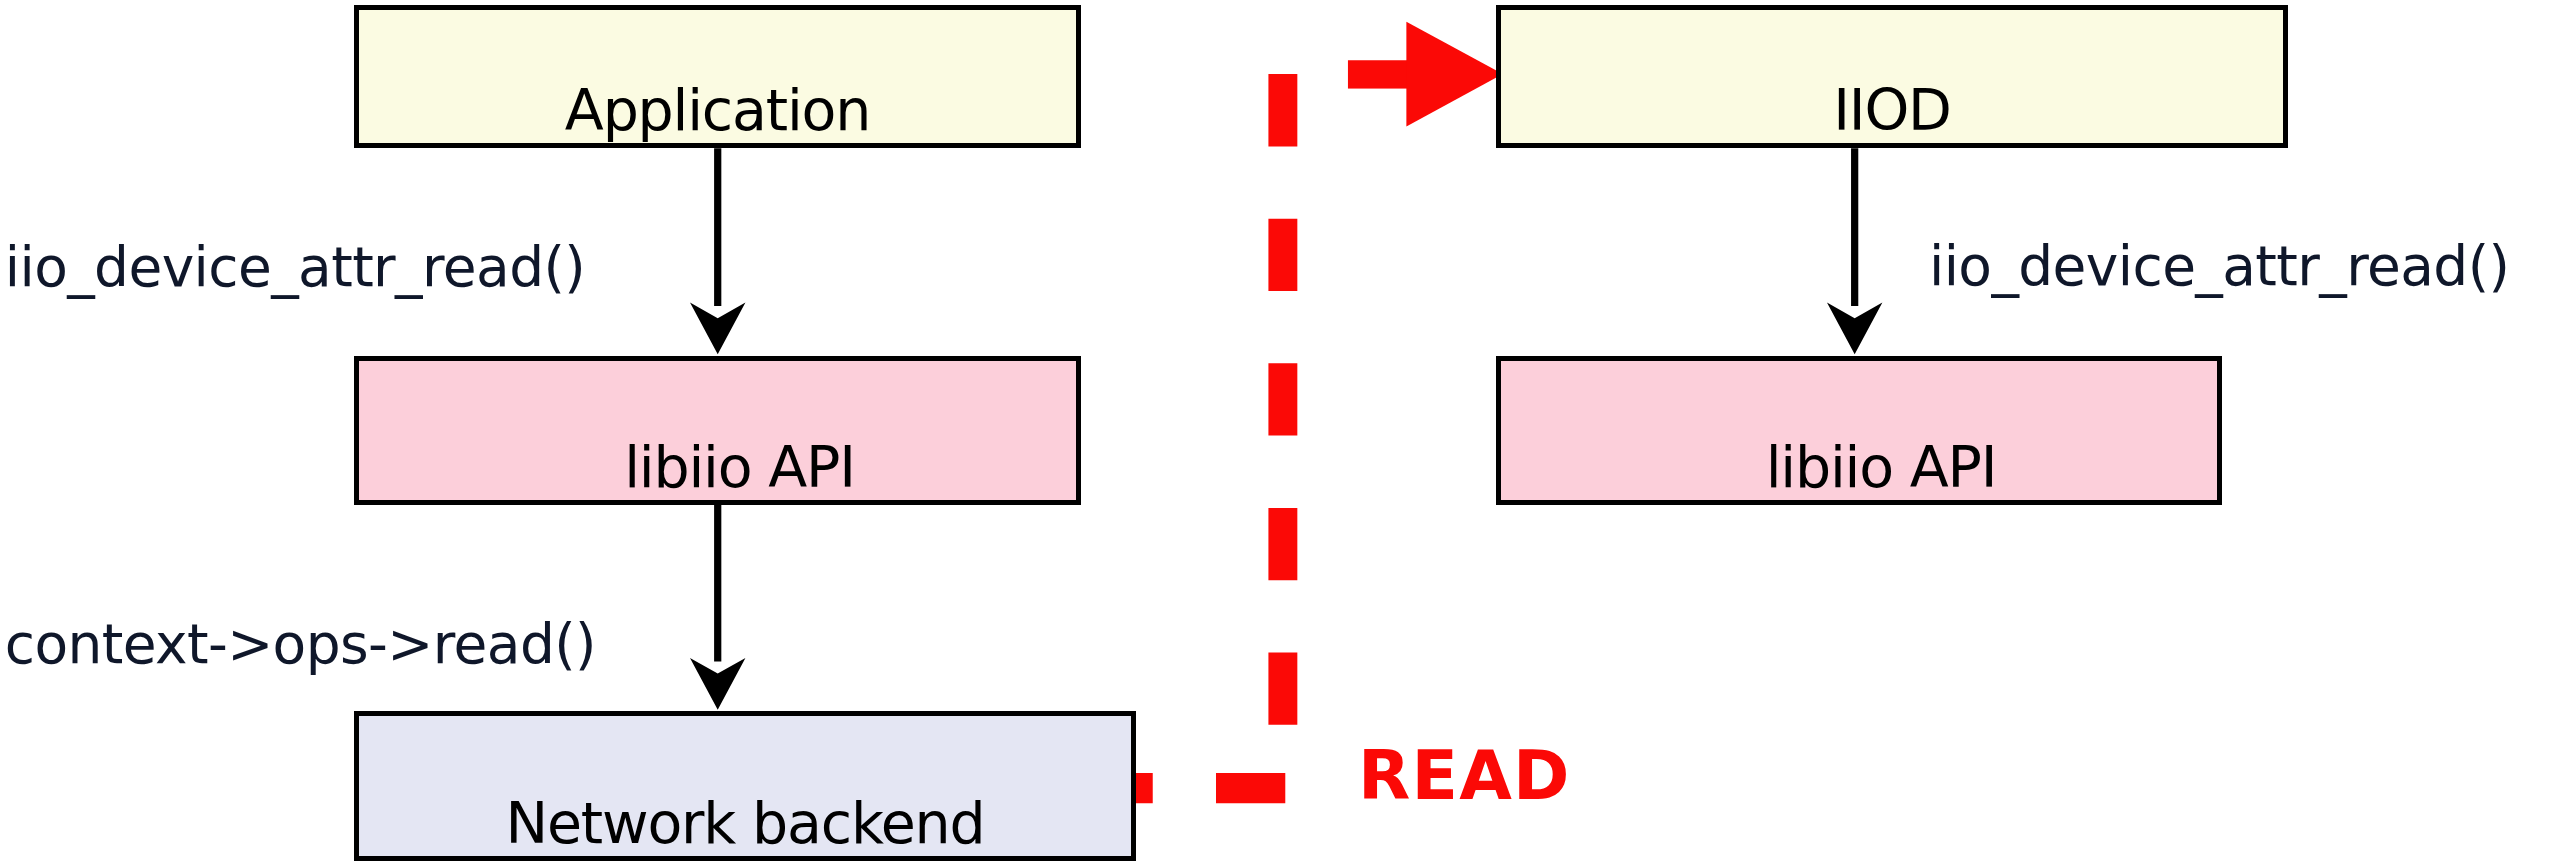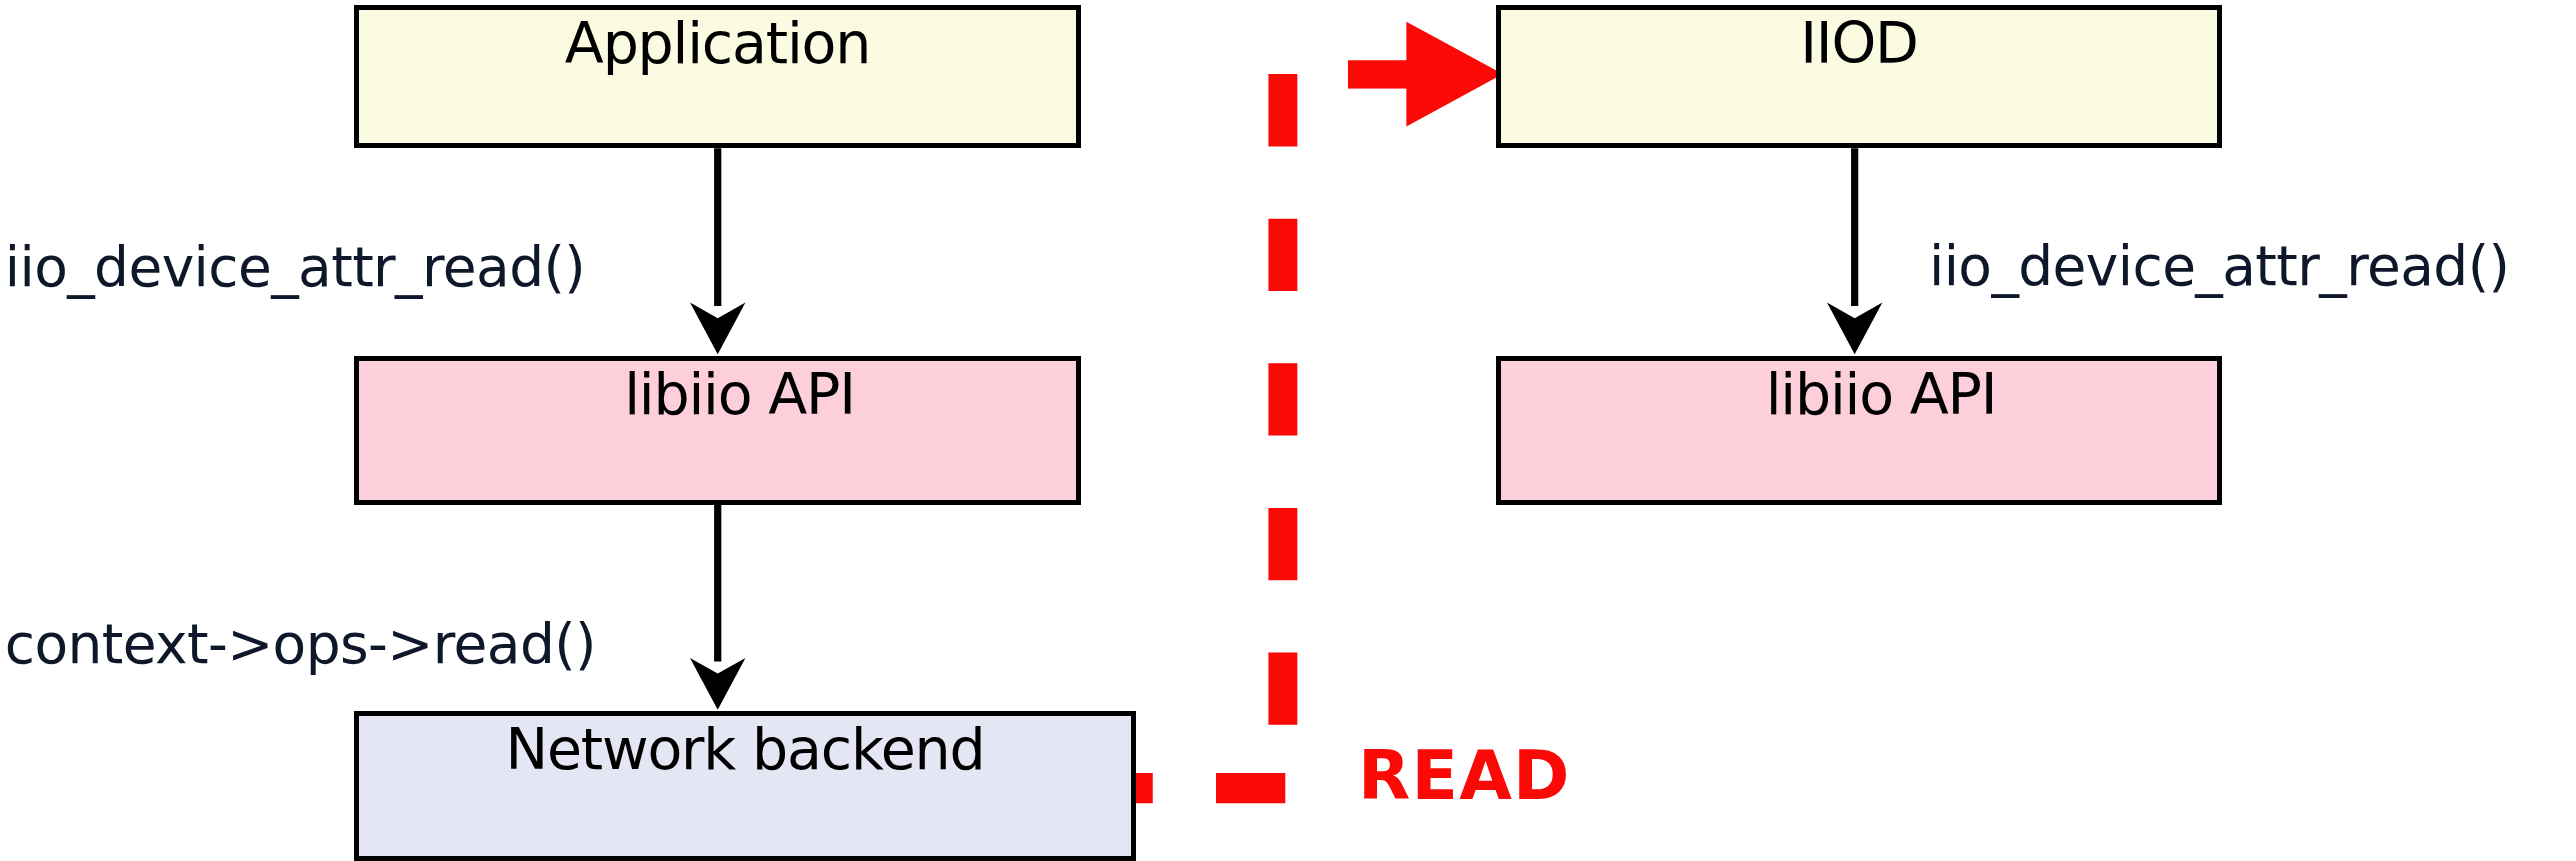--- a/index.html
+++ b/index.html
@@ -9,37 +9,37 @@
     height: 861px;
     background: #ffffff;
     overflow: hidden;
     font-family: "DejaVu Sans", "Liberation Sans", sans-serif;
   }
   .box {
     position: absolute;
     box-sizing: border-box;
     border: 5.4px solid #000000;
     display: flex;
-    align-items: flex-start;
+    align-items: flex-end;
     justify-content: center;
   }
   .box-label {
     font-size: 57px;
     color: #000000;
     letter-spacing: -1.2px;
     white-space: nowrap;
   }
   .fill-cream    { background: #fbfbe2; }
   .fill-pink     { background: #fccfda; padding-left: 44px; }
   .fill-lavender { background: #e4e6f3; }
 
   .box-application     { left: 354px;  top: 4.8px;    width: 727px; height: 143px; }
   .box-libiio-left     { left: 354px;  top: 356px;  width: 727px; height: 149px; }
   .box-network-backend { left: 354px;  top: 711px; width: 782px; height: 150px; }
-  .box-iiod            { left: 1496px; top: 4.8px;    width: 726px; height: 143px; }
+  .box-iiod            { left: 1496px; top: 4.8px;    width: 792px; height: 143px; }
   .box-libiio-right    { left: 1496px; top: 356px;  width: 726px; height: 149px; }
 
   .edge-label {
     position: absolute;
     font-size: 55px;
     color: #0f172a;
     letter-spacing: -0.6px;
     white-space: nowrap;
   }
   .label-left-call    { left: 4.8px;    top: 235px; }

